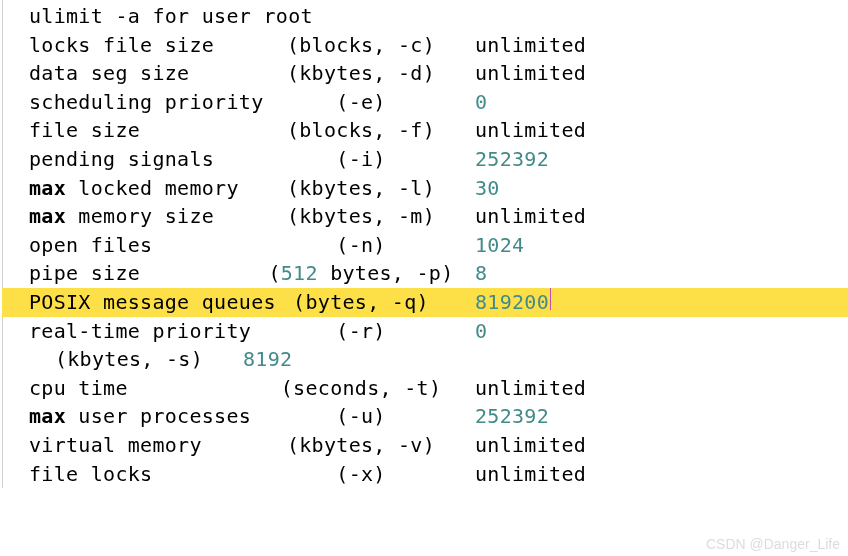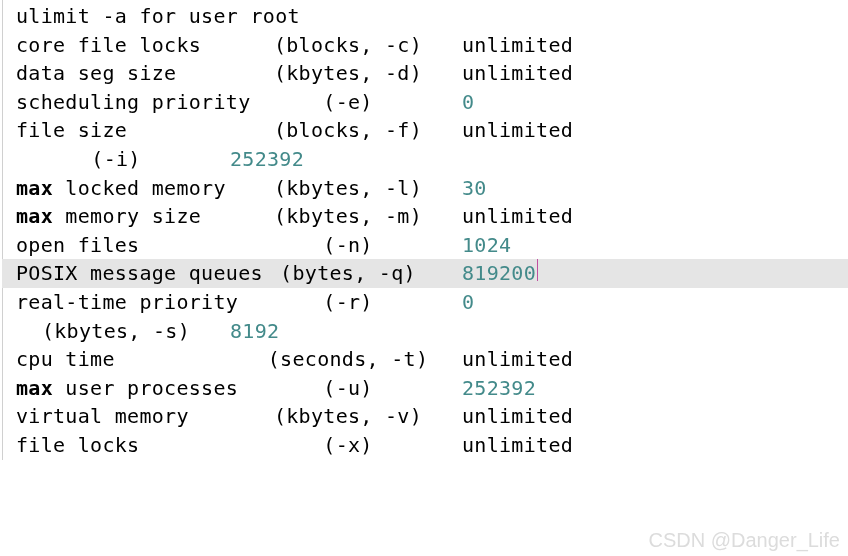--- a/index.html
+++ b/index.html
@@ -20,64 +20,65 @@
   .vline {
     position: absolute;
     left: 2px;
     top: 0;
     bottom: 0;
     width: 1px;
     background: #d0d0d0;
   }
   .line {
     display: flex;
-    padding-left: 14px;
+    padding-left: 27px;
     line-height: 28.6px;
     white-space: pre;
   }
-  .line.hl { background: #e5e5e5; position: relative; }
+  .line.hl { background: #fde047; position: relative; }
   .desc { width: 232px; }
   .spec { width: 200px; text-align: center; }
   .val  { padding-left: 14px; text-align: right; }
   .kw   { color: #000000; font-weight: bold; }
   .num  { color: #438a8a; }
   .watermark {
     position: absolute;
     right: 8px;
     bottom: 4px;
     font-family: Arial, sans-serif;
-    font-size: 20px;
+    font-size: 14px;
     color: #dcdcdc;
     letter-spacing: 0;
   }
   .cursor {
     position: absolute;
     width: 1px;
     height: 22px;
     background: #c050a0;
     top: 3px;
   }
 </style>
 </head>
 <body>
 
 <div class="container">
   <div class="vline"></div>
   <div class="line">
     <span>ulimit -a for user root</span>
   </div>
   <div id="rows">
-      <div class="line"><span class="desc"><span>core file locks</span></span><span class="spec"><span>(</span><span>blocks, </span><span>-c</span><span>)</span></span><span class="val">unlimited</span></div>
+      <div class="line"><span class="desc"><span>locks file size</span></span><span class="spec"><span>(</span><span>blocks, </span><span>-c</span><span>)</span></span><span class="val">unlimited</span></div>
       <div class="line"><span class="desc"><span>data seg size</span></span><span class="spec"><span>(</span><span>kbytes, </span><span>-d</span><span>)</span></span><span class="val">unlimited</span></div>
       <div class="line"><span class="desc"><span>scheduling priority</span></span><span class="spec"><span>(</span><span></span><span>-e</span><span>)</span></span><span class="val num">0</span></div>
       <div class="line"><span class="desc"><span>file size</span></span><span class="spec"><span>(</span><span>blocks, </span><span>-f</span><span>)</span></span><span class="val">unlimited</span></div>
-      <div class="line"><span class="spec"><span>(</span><span></span><span>-i</span><span>)</span></span><span class="val num">252392</span></div>
+      <div class="line"><span class="desc"><span>pending signals</span></span><span class="spec"><span>(</span><span></span><span>-i</span><span>)</span></span><span class="val num">252392</span></div>
       <div class="line"><span class="desc"><span class="kw">max</span><span> locked memory</span></span><span class="spec"><span>(</span><span>kbytes, </span><span>-l</span><span>)</span></span><span class="val num">30</span></div>
       <div class="line"><span class="desc"><span class="kw">max</span><span> memory size</span></span><span class="spec"><span>(</span><span>kbytes, </span><span>-m</span><span>)</span></span><span class="val">unlimited</span></div>
       <div class="line"><span class="desc"><span>open files</span></span><span class="spec"><span>(</span><span></span><span>-n</span><span>)</span></span><span class="val num">1024</span></div>
+      <div class="line"><span class="desc"><span>pipe size</span></span><span class="spec"><span>(</span><span class="num">512</span><span> bytes, </span><span>-p</span><span>)</span></span><span class="val num">8</span></div>
       <div class="line hl"><span class="desc"><span>POSIX message queues</span></span><span class="spec"><span>(</span><span>bytes, </span><span>-q</span><span>)</span></span><span class="val num">819200</span><span class="cursor" style="position: static; display: inline-block; vertical-align: middle; margin-left: 1px;"></span></div>
       <div class="line"><span class="desc"><span>real-time priority</span></span><span class="spec"><span>(</span><span></span><span>-r</span><span>)</span></span><span class="val num">0</span></div>
       <div class="line"><span class="spec"><span>(</span><span>kbytes, </span><span>-s</span><span>)</span></span><span class="val num">8192</span></div>
       <div class="line"><span class="desc"><span>cpu time</span></span><span class="spec"><span>(</span><span>seconds, </span><span>-t</span><span>)</span></span><span class="val">unlimited</span></div>
       <div class="line"><span class="desc"><span class="kw">max</span><span> user processes</span></span><span class="spec"><span>(</span><span></span><span>-u</span><span>)</span></span><span class="val num">252392</span></div>
       <div class="line"><span class="desc"><span>virtual memory</span></span><span class="spec"><span>(</span><span>kbytes, </span><span>-v</span><span>)</span></span><span class="val">unlimited</span></div>
       <div class="line"><span class="desc"><span>file locks</span></span><span class="spec"><span>(</span><span></span><span>-x</span><span>)</span></span><span class="val">unlimited</span></div>
     </div>
 </div>
 

